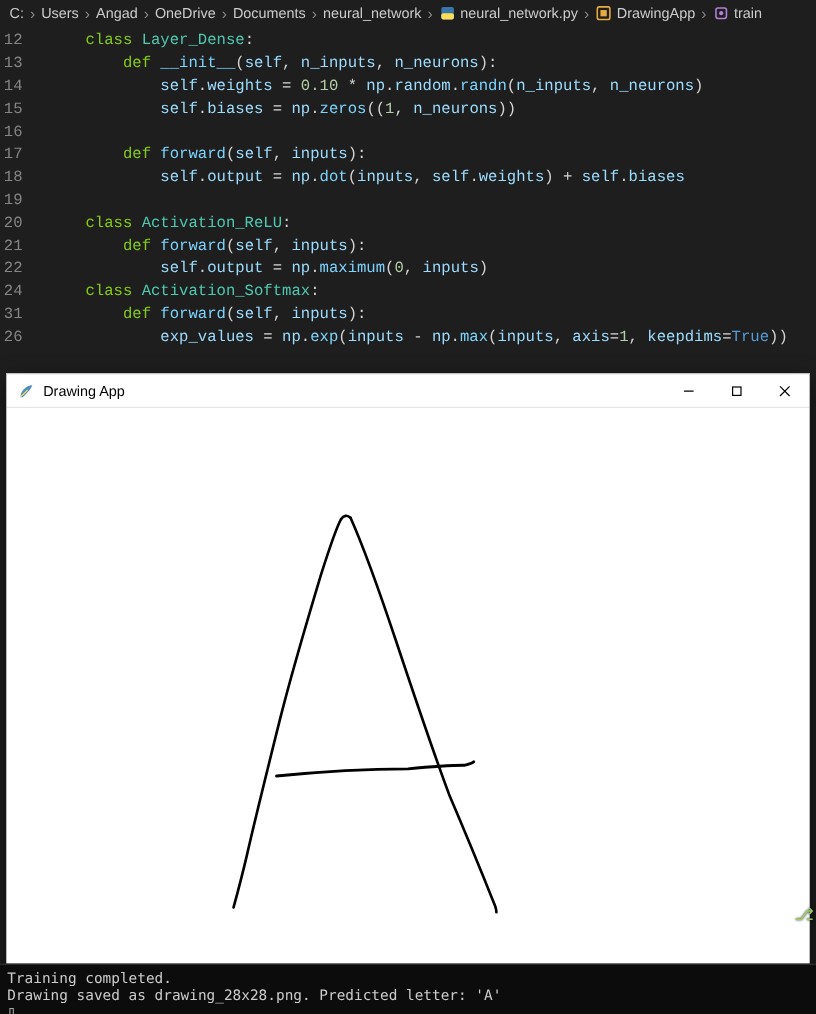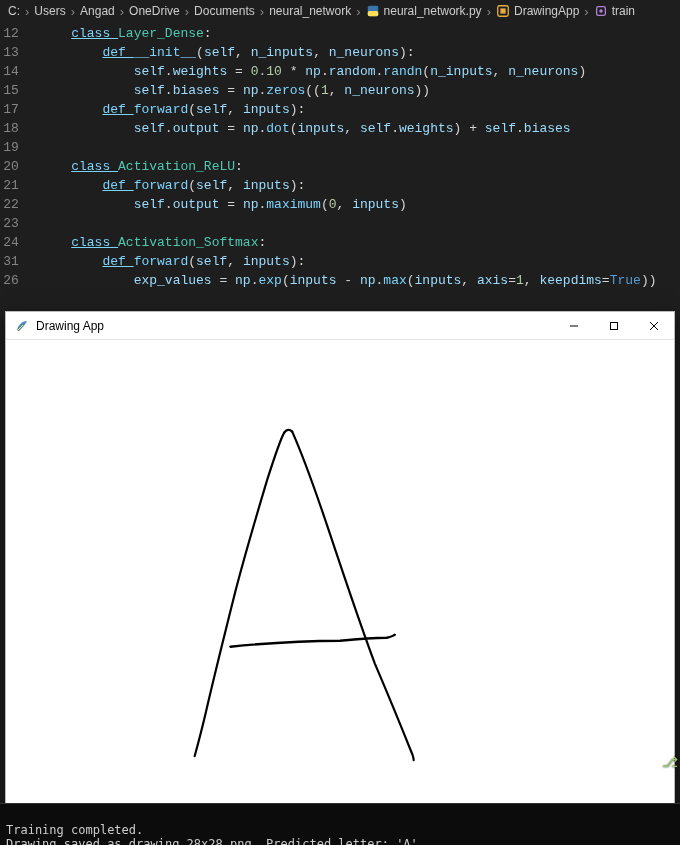--- a/index.html
+++ b/index.html
@@ -45,21 +45,21 @@
     width: 40px;
     text-align: center;
     color: #858585;
     padding-right: 18px;
     user-select: none;
     flex-shrink:0;
   }
   .codetxt { white-space: pre; }
 
   
-  .kw   { color: #7dd3fc; text-decoration: underline; }     
+  .kw   { color: #84cc16; }     
   .cls  { color: #4ec9b0; }     
   .fn   { color: #7dd3fc; }     
   .prm  { color: #9cdcfe; }     
   .num  { color: #b5cea8; }     
   .op   { color: #d4d4d4; }
   .self { color: #9cdcfe; }
   .dot  { color: #d4d4d4; }
   .const{ color: #569cd6; }
   .wht  { color: #d4d4d4; }
 
@@ -134,21 +134,21 @@
     position: absolute;
     left: 0;
     bottom: 0;
     width: 680px;
     height: 42px;
     background: #0c0c0c;
     color: #cccccc;
     font-family: Consolas, monospace;
     font-size: 12px;
     line-height: 14px;
-    padding: 19px 6px;
+    padding: 4px 6px;
     border-top: 1px solid #333;
   }
 
   
   .edge-glyph{
     position:absolute;
     right:2px;
     top:754px;
     width:16px;
     font-size:14px;
@@ -213,27 +213,27 @@
       </span>
       <span>train</span>
     </span>
   </div>
 
 <div class="editor" id="editor">
     <div class="line"><span class="lineno">12</span><span class="codetxt"><span>    </span><span class="kw">class </span><span class="cls">Layer_Dense</span><span class="wht">:</span></span></div>
     <div class="line"><span class="lineno">13</span><span class="codetxt"><span>        </span><span class="kw">def </span><span class="fn">__init__</span><span class="wht">(</span><span class="prm">self</span><span class="wht">, </span><span class="prm">n_inputs</span><span class="wht">, </span><span class="prm">n_neurons</span><span class="wht">):</span></span></div>
     <div class="line"><span class="lineno">14</span><span class="codetxt"><span>            </span><span class="self">self</span><span class="dot">.</span><span class="prm">weights</span><span class="op"> = </span><span class="num">0.10</span><span class="op"> * </span><span class="prm">np</span><span class="dot">.</span><span class="prm">random</span><span class="dot">.</span><span class="fn">randn</span><span class="wht">(</span><span class="prm">n_inputs</span><span class="wht">, </span><span class="prm">n_neurons</span><span class="wht">)</span></span></div>
     <div class="line"><span class="lineno">15</span><span class="codetxt"><span>            </span><span class="self">self</span><span class="dot">.</span><span class="prm">biases</span><span class="op"> = </span><span class="prm">np</span><span class="dot">.</span><span class="fn">zeros</span><span class="wht">((</span><span class="num">1</span><span class="wht">, </span><span class="prm">n_neurons</span><span class="wht">))</span></span></div>
+    <div class="line"><span class="lineno">16</span><span class="codetxt"><span></span></span></div>
     <div class="line"><span class="lineno">17</span><span class="codetxt"><span>        </span><span class="kw">def </span><span class="fn">forward</span><span class="wht">(</span><span class="prm">self</span><span class="wht">, </span><span class="prm">inputs</span><span class="wht">):</span></span></div>
     <div class="line"><span class="lineno">18</span><span class="codetxt"><span>            </span><span class="self">self</span><span class="dot">.</span><span class="prm">output</span><span class="op"> = </span><span class="prm">np</span><span class="dot">.</span><span class="fn">dot</span><span class="wht">(</span><span class="prm">inputs</span><span class="wht">, </span><span class="self">self</span><span class="dot">.</span><span class="prm">weights</span><span class="wht">)</span><span class="op"> + </span><span class="self">self</span><span class="dot">.</span><span class="prm">biases</span></span></div>
     <div class="line"><span class="lineno">19</span><span class="codetxt"><span></span></span></div>
     <div class="line"><span class="lineno">20</span><span class="codetxt"><span>    </span><span class="kw">class </span><span class="cls">Activation_ReLU</span><span class="wht">:</span></span></div>
     <div class="line"><span class="lineno">21</span><span class="codetxt"><span>        </span><span class="kw">def </span><span class="fn">forward</span><span class="wht">(</span><span class="prm">self</span><span class="wht">, </span><span class="prm">inputs</span><span class="wht">):</span></span></div>
     <div class="line"><span class="lineno">22</span><span class="codetxt"><span>            </span><span class="self">self</span><span class="dot">.</span><span class="prm">output</span><span class="op"> = </span><span class="prm">np</span><span class="dot">.</span><span class="fn">maximum</span><span class="wht">(</span><span class="num">0</span><span class="wht">, </span><span class="prm">inputs</span><span class="wht">)</span></span></div>
-    <div class="line"><span class="lineno">23</span><span class="codetxt"><span></span></span></div>
     <div class="line"><span class="lineno">24</span><span class="codetxt"><span>    </span><span class="kw">class </span><span class="cls">Activation_Softmax</span><span class="wht">:</span></span></div>
     <div class="line"><span class="lineno">31</span><span class="codetxt"><span>        </span><span class="kw">def </span><span class="fn">forward</span><span class="wht">(</span><span class="prm">self</span><span class="wht">, </span><span class="prm">inputs</span><span class="wht">):</span></span></div>
     <div class="line"><span class="lineno">26</span><span class="codetxt"><span>            </span><span class="prm">exp_values</span><span class="op"> = </span><span class="prm">np</span><span class="dot">.</span><span class="fn">exp</span><span class="wht">(</span><span class="prm">inputs</span><span class="op"> - </span><span class="prm">np</span><span class="dot">.</span><span class="fn">max</span><span class="wht">(</span><span class="prm">inputs</span><span class="wht">, </span><span class="prm">axis</span><span class="op">=</span><span class="num">1</span><span class="wht">, </span><span class="prm">keepdims</span><span class="op">=</span><span class="const">True</span><span class="wht">))</span></span></div>
   </div>
 
 <div class="window">
   <div class="titlebar">
     <span class="title-icon">
       <svg viewBox="0 0 16 16">
           <path d="M3 13 C3 8, 8 3, 13 3 C11 7, 9 9, 5 13 Z" fill="#4b8bbe"></path>

